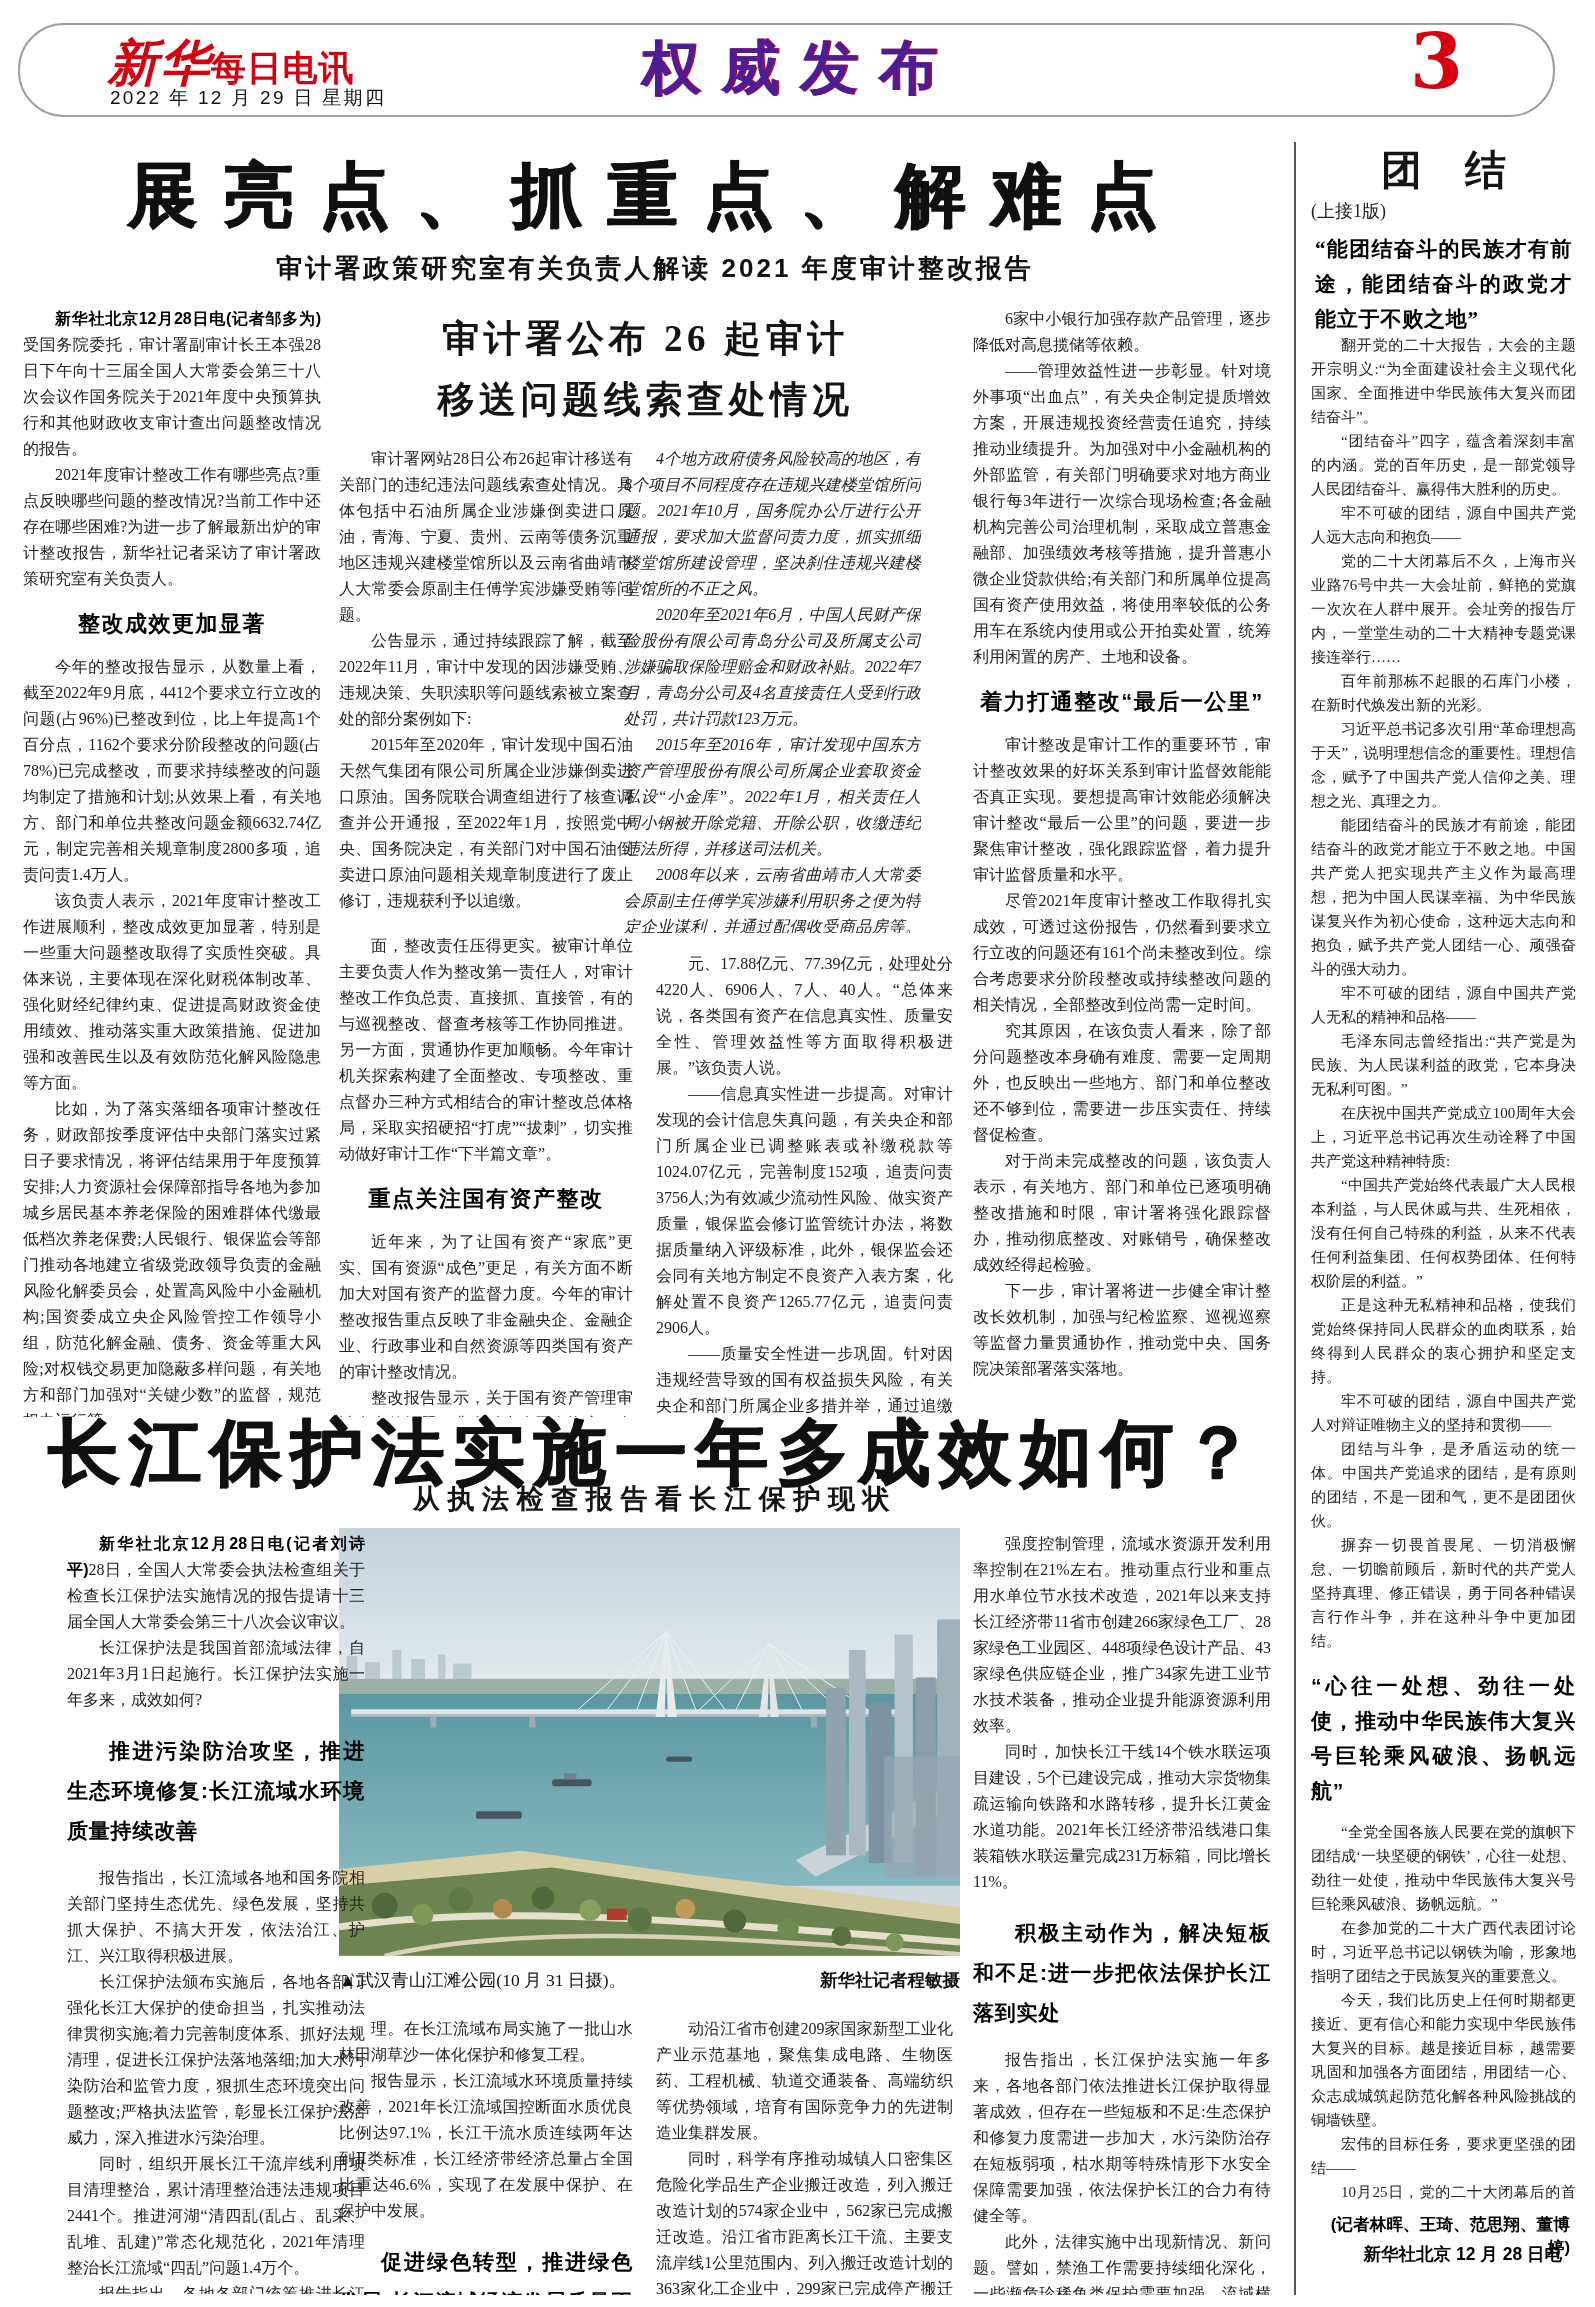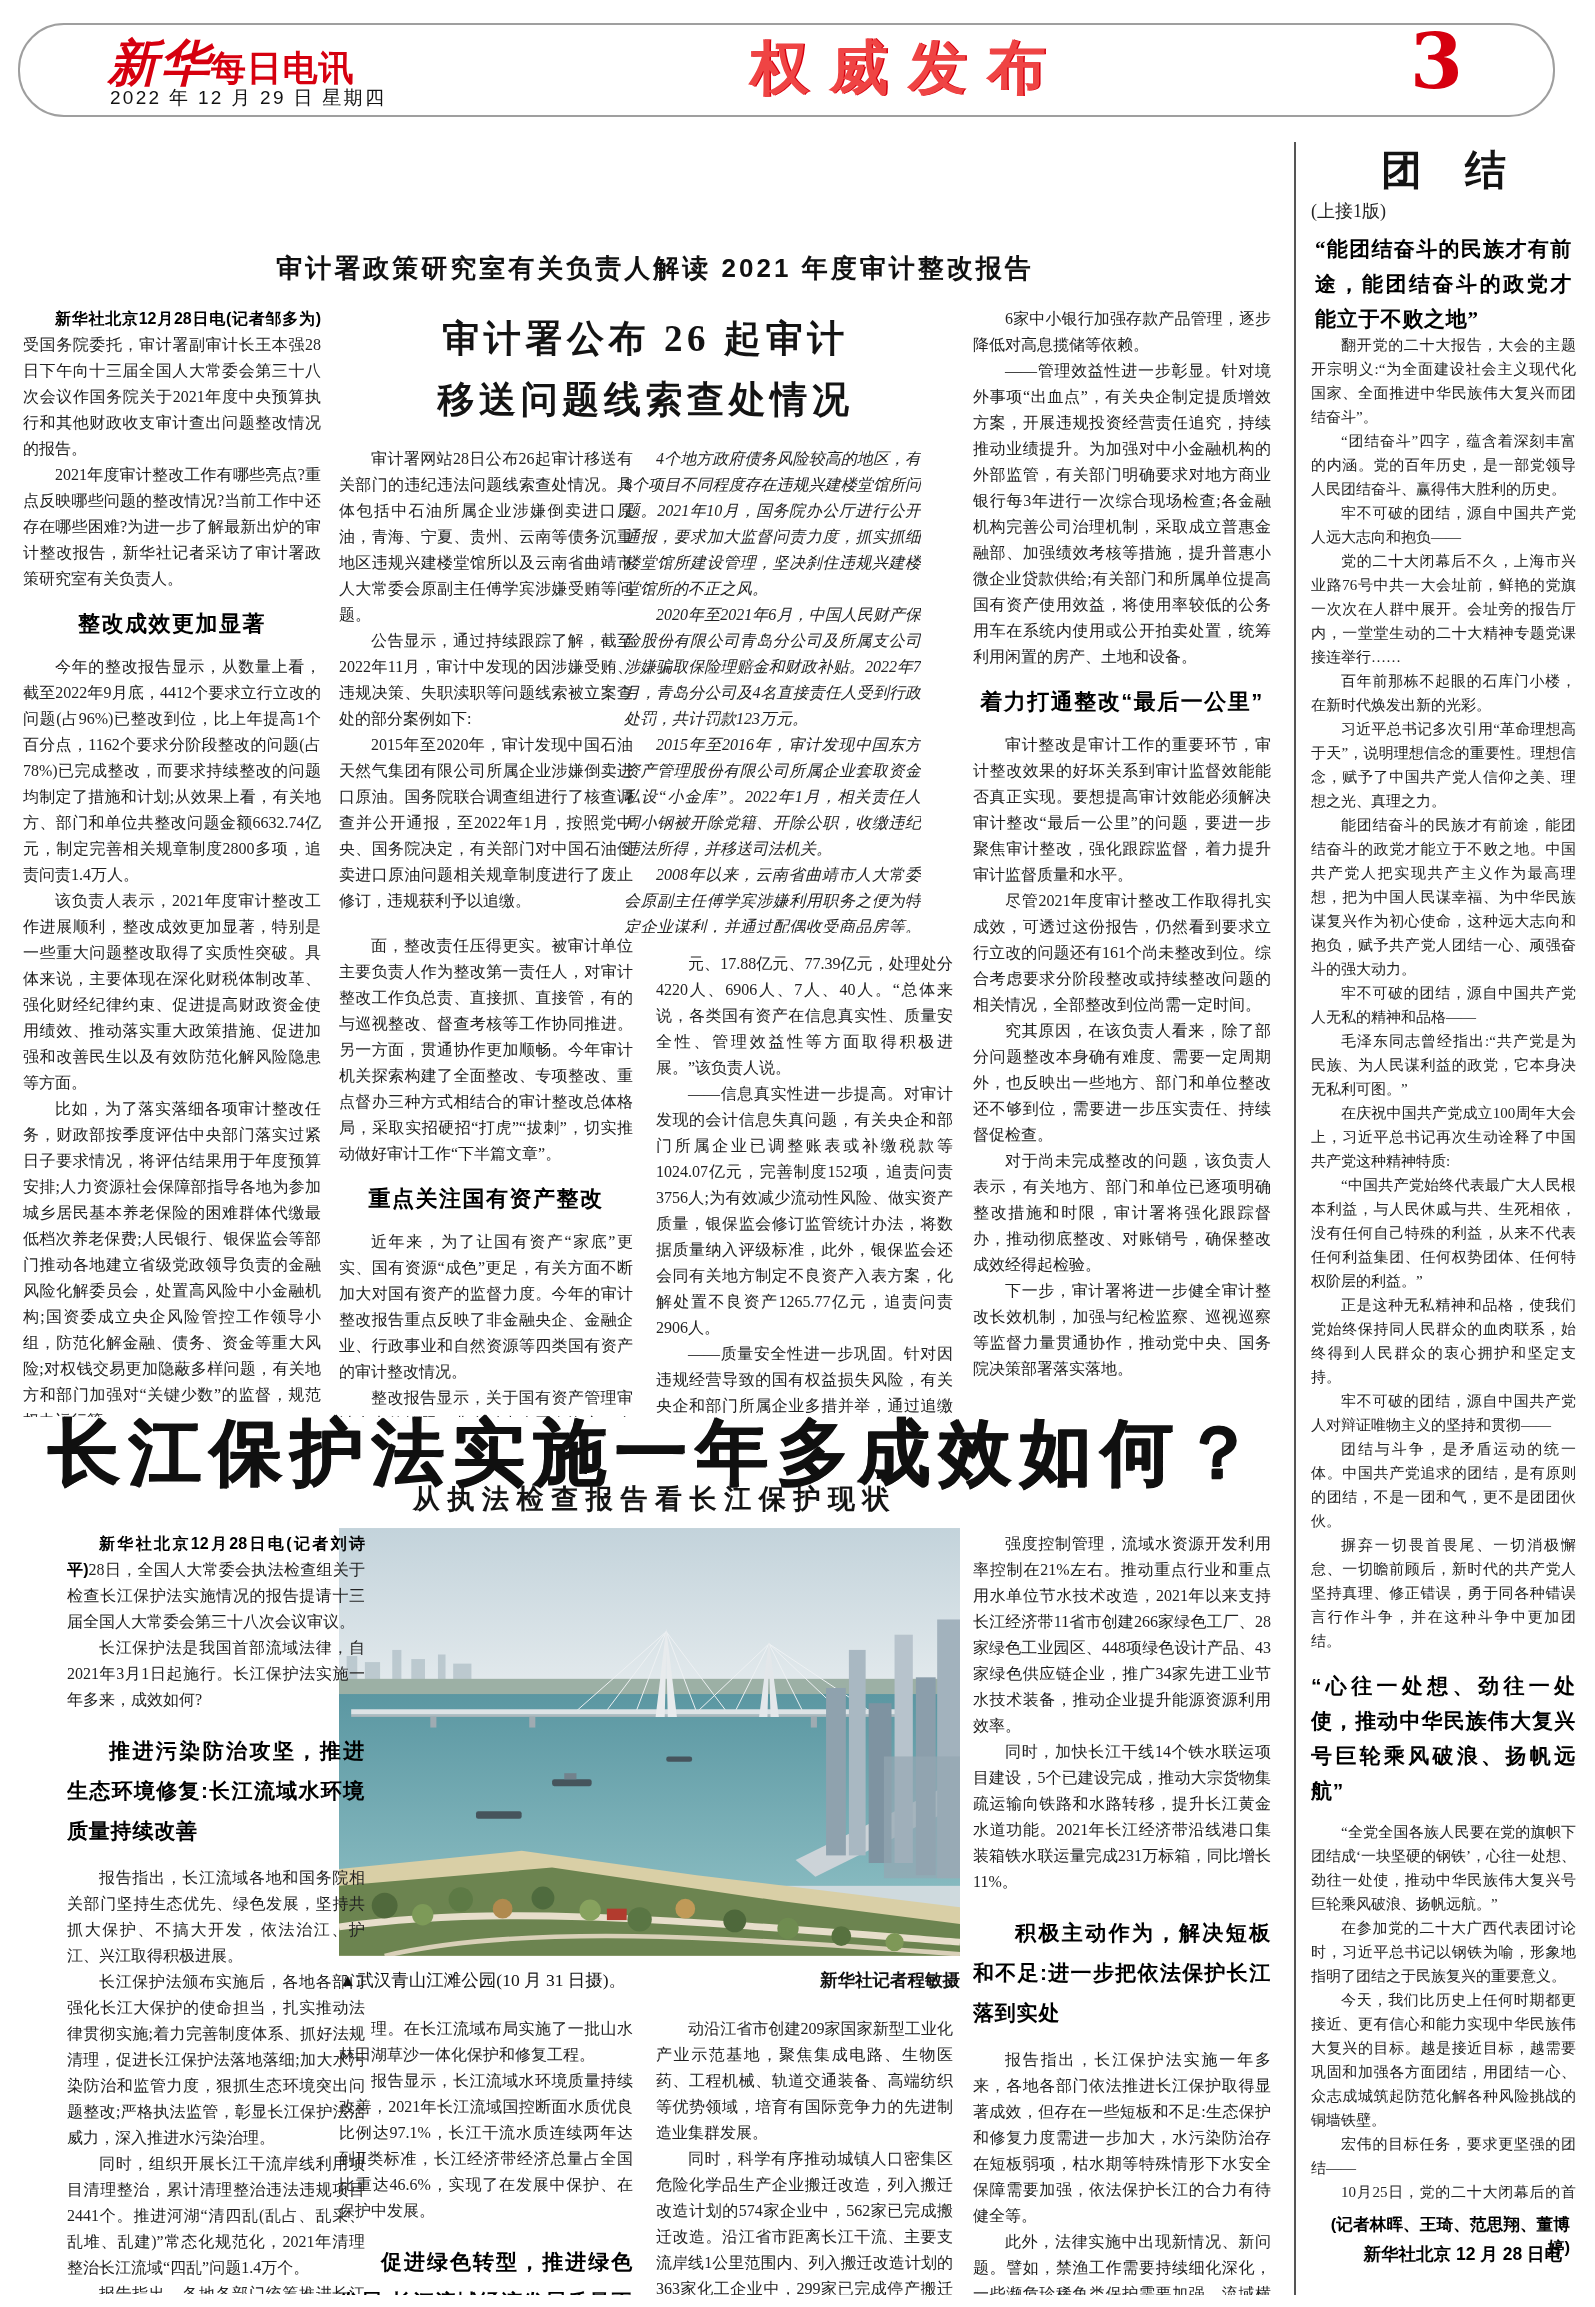--- a/index.html
+++ b/index.html
@@ -4,22 +4,22 @@
 <style>
   html,body{margin:0;padding:0;background:#e8e8e8;}
   .page{position:relative;width:1595px;height:2307px;background:#ffffff;overflow:hidden;
         font-family:"Liberation Serif","DejaVu Serif",serif;color:#1b1b1b;}
   
   .pill{position:absolute;left:18px;top:23px;width:1533px;height:90px;border:2.3px solid #9f9f9f;border-radius:46px;background:#fff;}
   .masthead{position:absolute;left:108px;top:30px;white-space:nowrap;}
   .mh1{font-size:50px;font-weight:bold;font-style:italic;color:#d6000f;font-family:"Liberation Serif",serif;letter-spacing:1.5px;}
   .mh2{font-size:35px;font-weight:bold;color:#d6000f;font-family:"Liberation Sans","DejaVu Sans",sans-serif;letter-spacing:0.8px;}
   .mdate{position:absolute;left:110px;top:85px;font-size:19px;letter-spacing:2.3px;color:#111;font-family:"Liberation Sans",sans-serif;}
-  .section-title{position:absolute;left:533px;top:29px;width:533px;text-align:right;font-size:59px;font-weight:900;
-        color:#ef4444;letter-spacing:20px;text-shadow:1.5px 0 0 #d6000f;}
+  .section-title{position:absolute;left:533px;top:29px;width:533px;text-align:center;font-size:59px;font-weight:900;
+        color:#4c1d95;letter-spacing:20px;text-shadow:1.5px 0 0 #d6000f;}
   .pageno{position:absolute;left:1410px;top:16.7px;font-size:76px;font-weight:bold;color:#d6000f;font-family:"DejaVu Serif",serif;}
   
   .h1a{position:absolute;left:23px;top:149px;width:1264px;text-align:center;font-size:70px;font-weight:900;
        letter-spacing:26px;color:#101010;text-shadow:1.5px 0 0 #101010,0 0.8px 0 #101010;white-space:nowrap;}
   .h1sub{position:absolute;left:23px;top:251px;width:1264px;text-align:center;font-size:26px;font-weight:bold;
        font-family:"Liberation Sans","DejaVu Sans",sans-serif;letter-spacing:3px;color:#111;}
   .h3a{position:absolute;left:23px;top:1405px;width:1264px;text-align:center;font-size:72px;font-weight:900;
        letter-spacing:9px;color:#101010;text-shadow:1.5px 0 0 #101010,0 0.8px 0 #101010;white-space:nowrap;}
   .h3sub{position:absolute;left:23px;top:1481px;width:1264px;text-align:center;font-size:27px;font-weight:bold;
        font-family:"Liberation Sans",sans-serif;letter-spacing:7.6px;color:#141414;}
@@ -58,20 +58,21 @@
 <div class="page">
 
   <div class="pill"></div>
   <div class="masthead">
     <span class="mh1">新华</span><span class="mh2">每日电讯</span>
   </div>
   <div class="mdate">2022 年 12 月 29 日 星期四</div>
   <div class="section-title">权威发布</div>
   <div class="pageno">3</div>
 
+  <div class="h1a">展亮点、抓重点、解难点</div>
   <div class="h1sub">审计署政策研究室有关负责人解读 2021 年度审计整改报告</div>
 
   <div class="tcol" style="left:23px;top:306px;width:298px;height:1111px;">
       <p><b>新华社北京12月28日电(记者邹多为)</b>受国务院委托，审计署副审计长王本强28日下午向十三届全国人大常委会第三十八次会议作国务院关于2021年度中央预算执行和其他财政收支审计查出问题整改情况的报告。</p>
       <p>2021年度审计整改工作有哪些亮点?重点反映哪些问题的整改情况?当前工作中还存在哪些困难?为进一步了解最新出炉的审计整改报告，新华社记者采访了审计署政策研究室有关负责人。</p>
       <h3 class="colsub">整改成效更加显著</h3>
       <p>今年的整改报告显示，从数量上看，截至2022年9月底，4412个要求立行立改的问题(占96%)已整改到位，比上年提高1个百分点，1162个要求分阶段整改的问题(占78%)已完成整改，而要求持续整改的问题均制定了措施和计划;从效果上看，有关地方、部门和单位共整改问题金额6632.74亿元，制定完善相关规章制度2800多项，追责问责1.4万人。</p>
       <p>该负责人表示，2021年度审计整改工作进展顺利，整改成效更加显著，特别是一些重大问题整改取得了实质性突破。具体来说，主要体现在深化财税体制改革、强化财经纪律约束、促进提高财政资金使用绩效、推动落实重大政策措施、促进加强和改善民生以及有效防范化解风险隐患等方面。</p>
       <p>比如，为了落实落细各项审计整改任务，财政部按季度评估中央部门落实过紧日子要求情况，将评估结果用于年度预算安排;人力资源社会保障部指导各地为参加城乡居民基本养老保险的困难群体代缴最低档次养老保费;人民银行、银保监会等部门推动各地建立省级党政领导负责的金融风险化解委员会，处置高风险中小金融机构;国资委成立央企风险管控工作领导小组，防范化解金融、债务、资金等重大风险;对权钱交易更加隐蔽多样问题，有关地方和部门加强对“关键少数”的监督，规范权力运行等。</p>
     </div>

